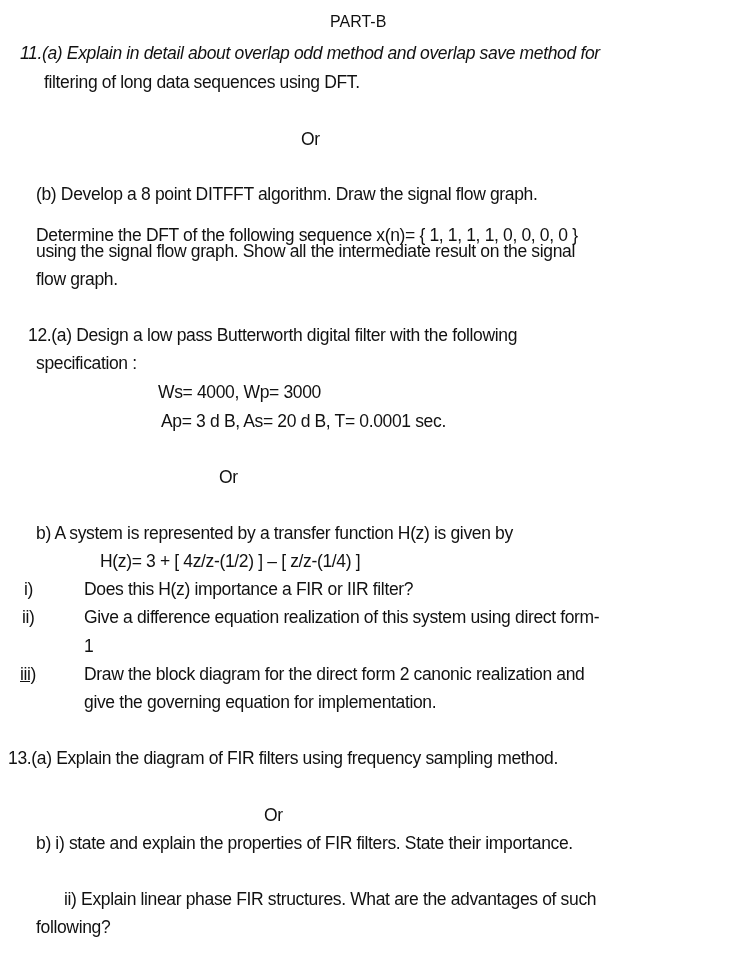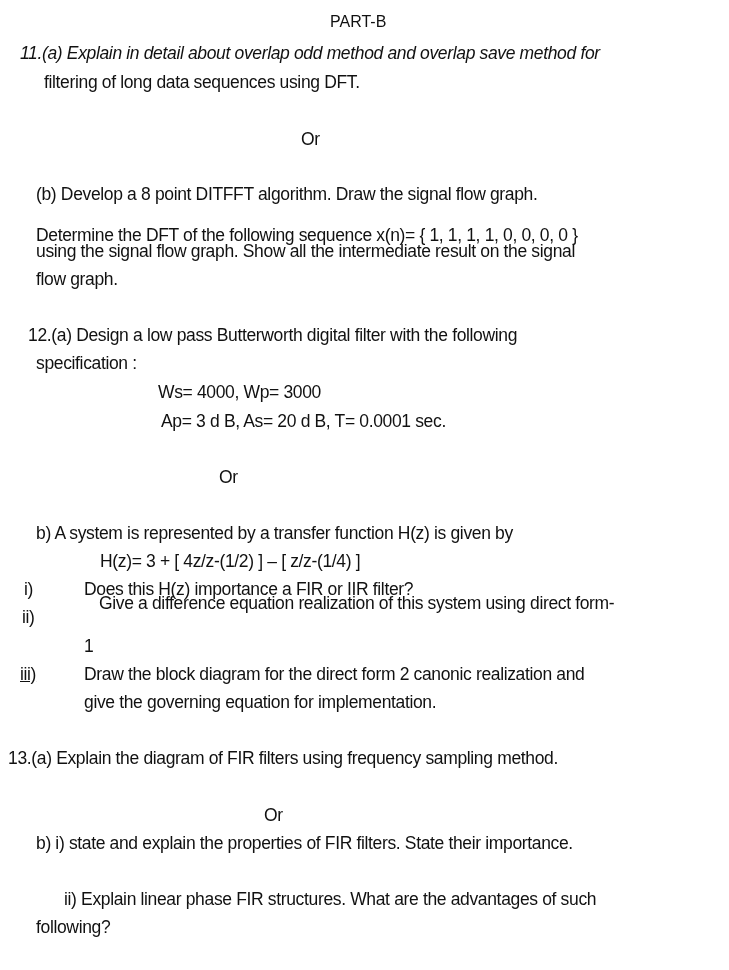--- a/index.html
+++ b/index.html
@@ -50,21 +50,21 @@
 
   <div class="line" style="left:219px; top:466px;">Or</div>
 
   <div class="line" style="left:36px; top:522px;">b) A system is represented by a transfer function H(z) is given by</div>
   <div class="line" style="left:100px; top:550px;">H(z)= 3 + [ 4z/z-(1/2) ] – [ z/z-(1/4) ]</div>
 
   <div class="line" style="left:24px; top:578px;">i)</div>
   <div class="line" style="left:84px; top:578px;">Does this H(z) importance a FIR or IIR filter?</div>
 
   <div class="line" style="left:22px; top:606px;">ii)</div>
-  <div class="line" style="left:84px; top:592px;margin-left:15px;">Give a difference equation realization of this system using direct form-</div>
+  <div class="line" style="left:84px; top:606px;">Give a difference equation realization of this system using direct form-</div>
   <div class="line" style="left:84px; top:635px;">1</div>
 
   <div class="line" style="left:20px; top:663px;text-decoration:underline;">iii)</div>
   <div class="line" style="left:84px; top:663px;">Draw the block diagram for the direct form 2 canonic realization and</div>
   <div class="line" style="left:84px; top:691px;">give the governing equation for implementation.</div>
 
   <div class="line" style="left:8px; top:747px;">13.(a) Explain the diagram of FIR filters using frequency sampling method.</div>
 
   <div class="line" style="left:264px; top:804px;">Or</div>
 

